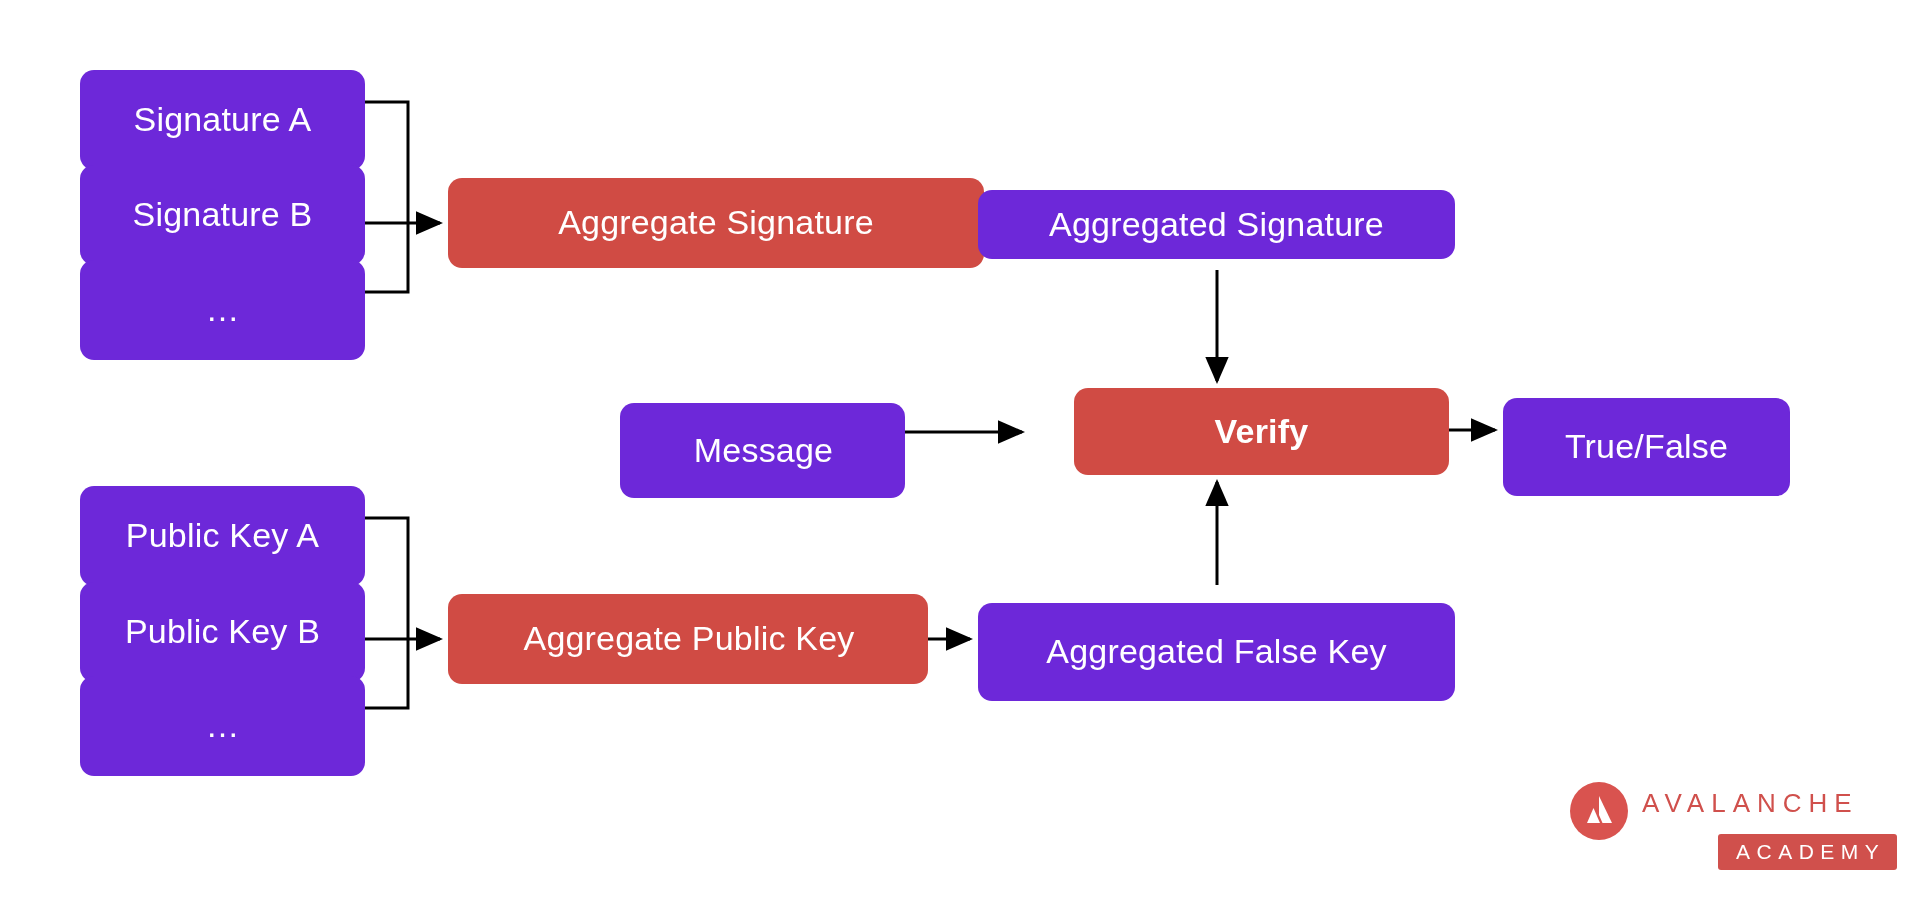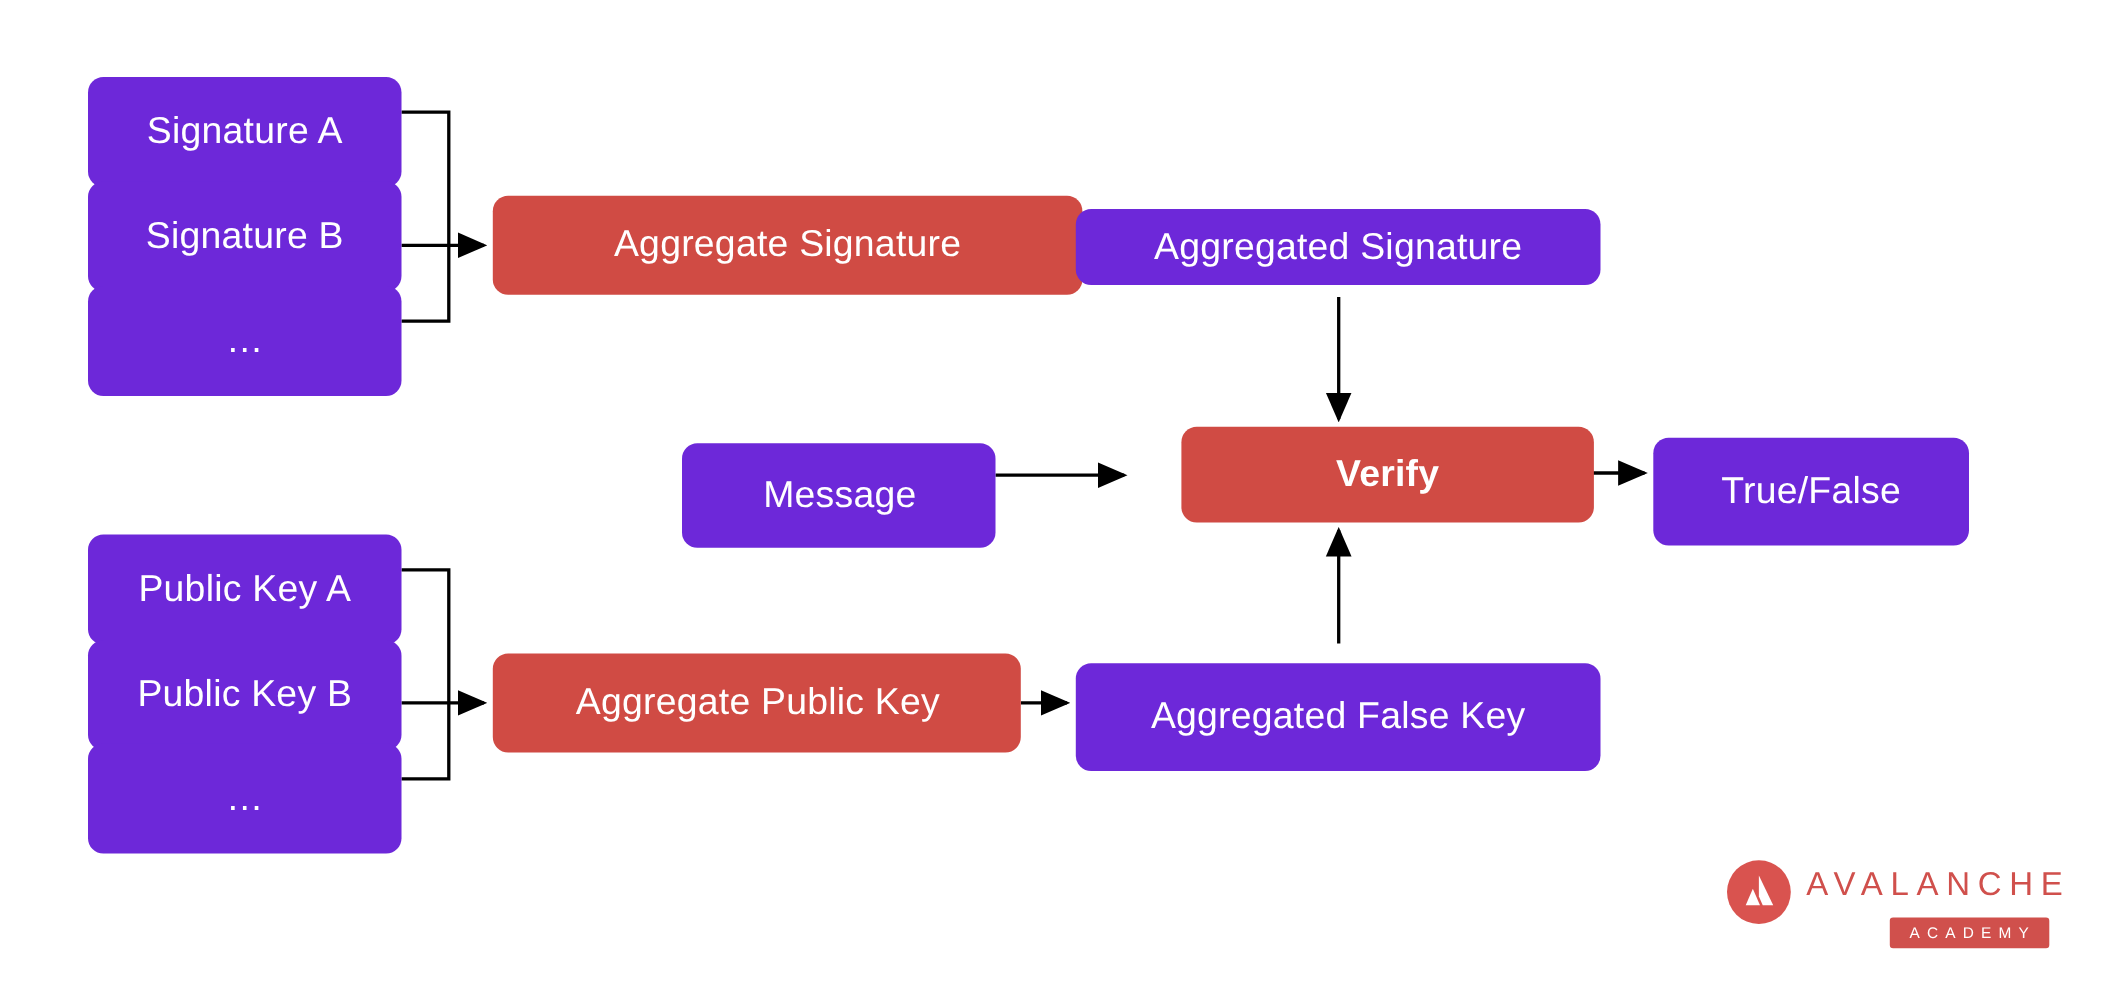--- a/index.html
+++ b/index.html
@@ -61,32 +61,32 @@
     width: 58px;
     height: 58px;
     border-radius: 50%;
     background: #d9534f;
   }
   .logo-mark svg { position:absolute; left:0; top:0; }
   .logo-word {
     position: absolute;
     left: 72px;
     top: 6px;
-    font-size: 30px;
+    font-size: 26px;
     letter-spacing: 7px;
     color: #d0504c;
     font-family: "Liberation Sans", sans-serif;
   }
   .logo-sub {
     position: absolute;
     left: 148px;
     top: 52px;
     background: #d0504c;
     color: #ffffff;
-    font-size: 14px;
+    font-size: 21px;
     letter-spacing: 6.5px;
     padding: 6px 12px 6px 18px;
     border-radius: 3px;
     font-family: "Liberation Sans", sans-serif;
   }
 </style>
 </head>
 <body>
 
 <div id="canvas">

